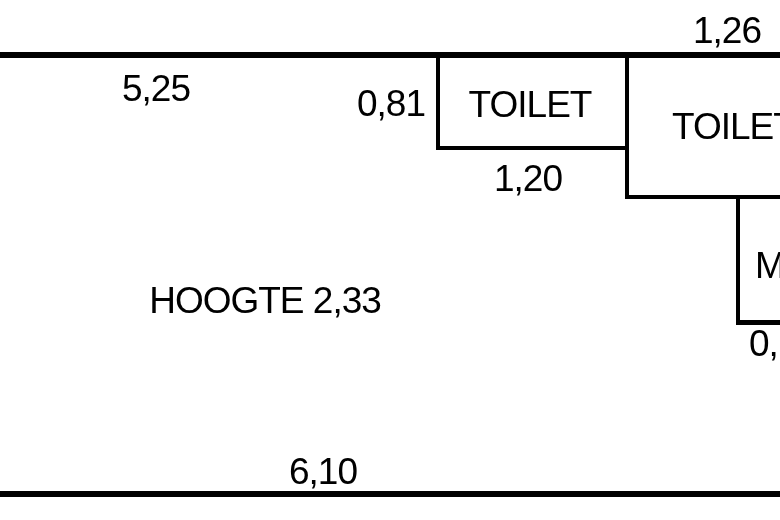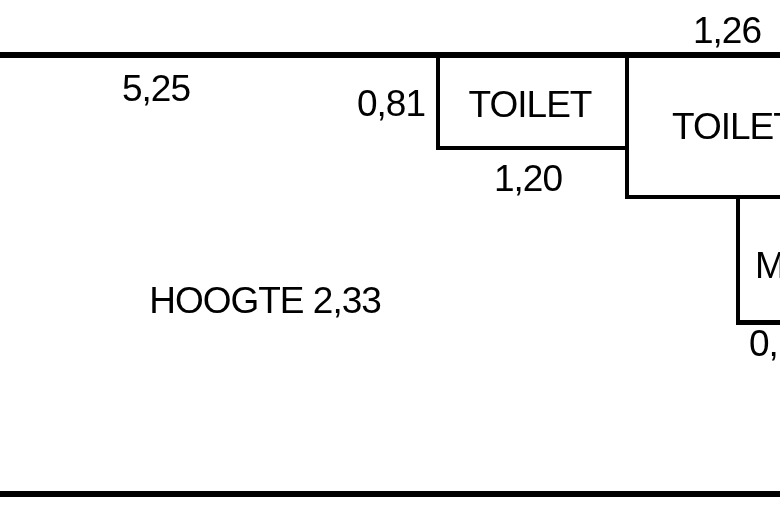--- a/index.html
+++ b/index.html
@@ -46,20 +46,21 @@
   <div class="line" style="left:625px; top:195px; width:155px; height:4px;"></div>
 
   <div class="line" style="left:736px; top:195px; width:4px;   height:130px;"></div>
   <div class="line" style="left:736px; top:320px; width:44px;  height:5px;"></div>
 
   <div class="label center" style="left:156px; top:88px;">5,25</div>
   <div class="label center" style="left:727px; top:30px;">1,26</div>
   <div class="label center" style="left:391px; top:103px;">0,81</div>
   <div class="label center" style="left:528px; top:178px;">1,20</div>
   <div class="label vcenter" style="left:749px; top:343px;">0,</div>
+  <div class="label center" style="left:323px; top:471px;">6,10</div>
 
   <div class="label center" style="left:530px; top:104px;">TOILET</div>
   <div class="label vcenter" style="left:672px; top:126px;">TOILET</div>
   <div class="label vcenter" style="left:755px; top:265px;">M</div>
 
   <div class="label center" style="left:265px; top:300px;">HOOGTE 2,33</div>
 
 </div>
 
 </body></html>

